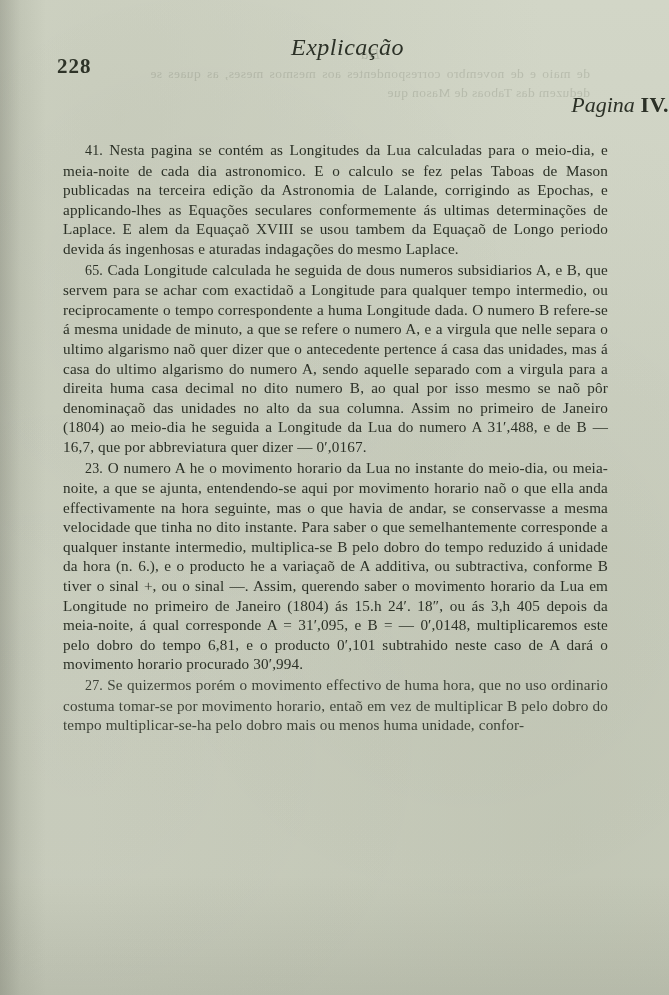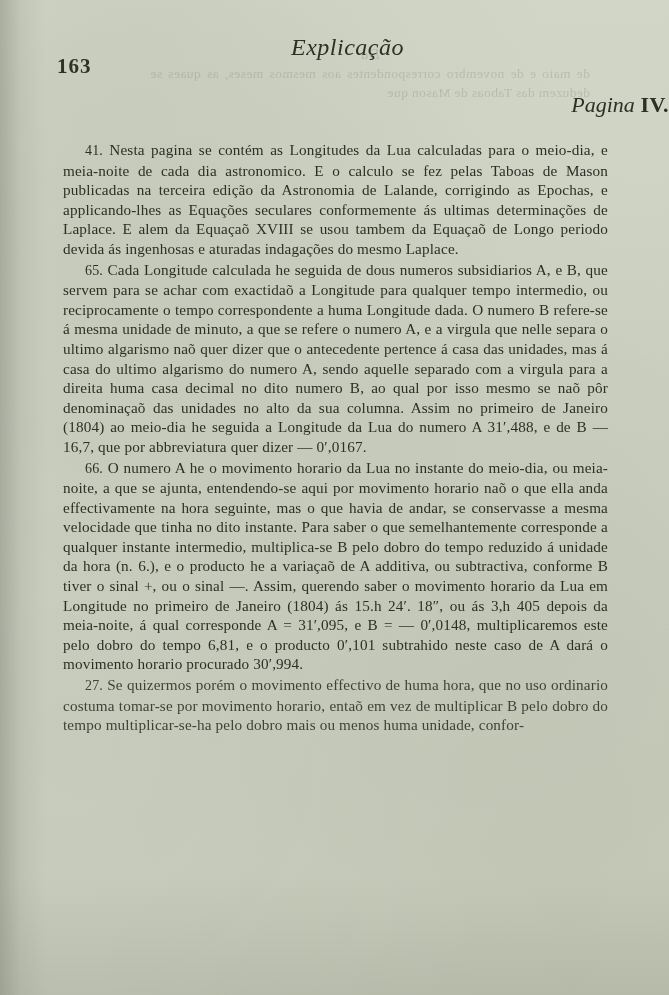--- a/index.html
+++ b/index.html
@@ -148,21 +148,21 @@
 <div class="page">
   <div class="gutter"></div>
 
   <div class="showthrough">
     <span>Da</span>
     <span class="st2">de maio e de novembro correspondentes aos mesmos meses, as quaes se deduzem das Taboas de Mason que</span>
   </div>
 
   <div class="content">
 
-    <div class="folio">163</div>
+    <div class="folio">228</div>
 
     <div class="running-head">Explicação</div>
 
     <div class="subhead">
       <span>Pagina</span>
       <span class="num">IV.</span>
     </div>
 
     <div class="body">
 
@@ -170,21 +170,21 @@
         <span class="pnum">41.</span>
         <span>Nesta pagina se contém as Longitudes da Lua calculadas para o meio-dia, e meia-noite de cada dia astronomico. E o calculo se fez pelas Taboas de Mason publicadas na terceira edição da Astronomia de Lalande, corrigindo as Epochas, e applicando-lhes as Equações seculares conformemente ás ultimas determinações de Laplace. E alem da Equaçaõ XVIII se usou tambem da Equaçaõ de Longo periodo devida ás ingenhosas e aturadas indagações do mesmo Laplace.</span>
       </p>
 
       <p class="para">
         <span class="pnum">65.</span>
         <span>Cada Longitude calculada he seguida de dous numeros subsidiarios A, e B, que servem para se achar com exactidaõ a Longitude para qualquer tempo intermedio, ou reciprocamente o tempo correspondente a huma Longitude dada. O numero B refere-se á mesma unidade de minuto, a que se refere o numero A, e a virgula que nelle separa o ultimo algarismo naõ quer dizer que o antecedente pertence á casa das unidades, mas á casa do ultimo algarismo do numero A, sendo aquelle separado com a virgula para a direita huma casa decimal no dito numero B, ao qual por isso mesmo se naõ pôr denominaçaõ das unidades no alto da sua columna. Assim no primeiro de Janeiro (1804) ao meio-dia he seguida a Longitude da Lua do numero A 31′,488, e de B — 16,7, que por abbreviatura quer dizer — 0′,0167.</span>
       </p>
 
       <p class="para">
-        <span class="pnum">66.</span>
+        <span class="pnum">23.</span>
         <span>O numero A he o movimento horario da Lua no instante do meio-dia, ou meia-noite, a que se ajunta, entendendo-se aqui por movimento horario naõ o que ella anda effectivamente na hora seguinte, mas o que havia de andar, se conservasse a mesma velocidade que tinha no dito instante. Para saber o que semelhantemente corresponde a qualquer instante intermedio, multiplica-se B pelo dobro do tempo reduzido á unidade da hora (n. 6.), e o producto he a variaçaõ de A additiva, ou subtractiva, conforme B tiver o sinal +, ou o sinal —. Assim, querendo saber o movimento horario da Lua em Longitude no primeiro de Janeiro (1804) ás 15.h 24′. 18″, ou ás 3,h 405 depois da meia-noite, á qual corresponde A = 31′,095, e B = — 0′,0148, multiplicaremos este pelo dobro do tempo 6,81, e o producto 0′,101 subtrahido neste caso de A dará o movimento horario procurado 30′,994.</span>
       </p>
 
       <p class="para fade-1">
         <span class="pnum">27.</span>
         <span>Se quizermos porém o movimento effectivo de huma hora, que no uso ordinario costuma tomar-se por movimento horario, entaõ em vez de multiplicar B pelo dobro do tempo multiplicar-se-ha pelo dobro mais ou menos huma unidade, confor-</span>
       </p>
 
     </div>
   </div>

